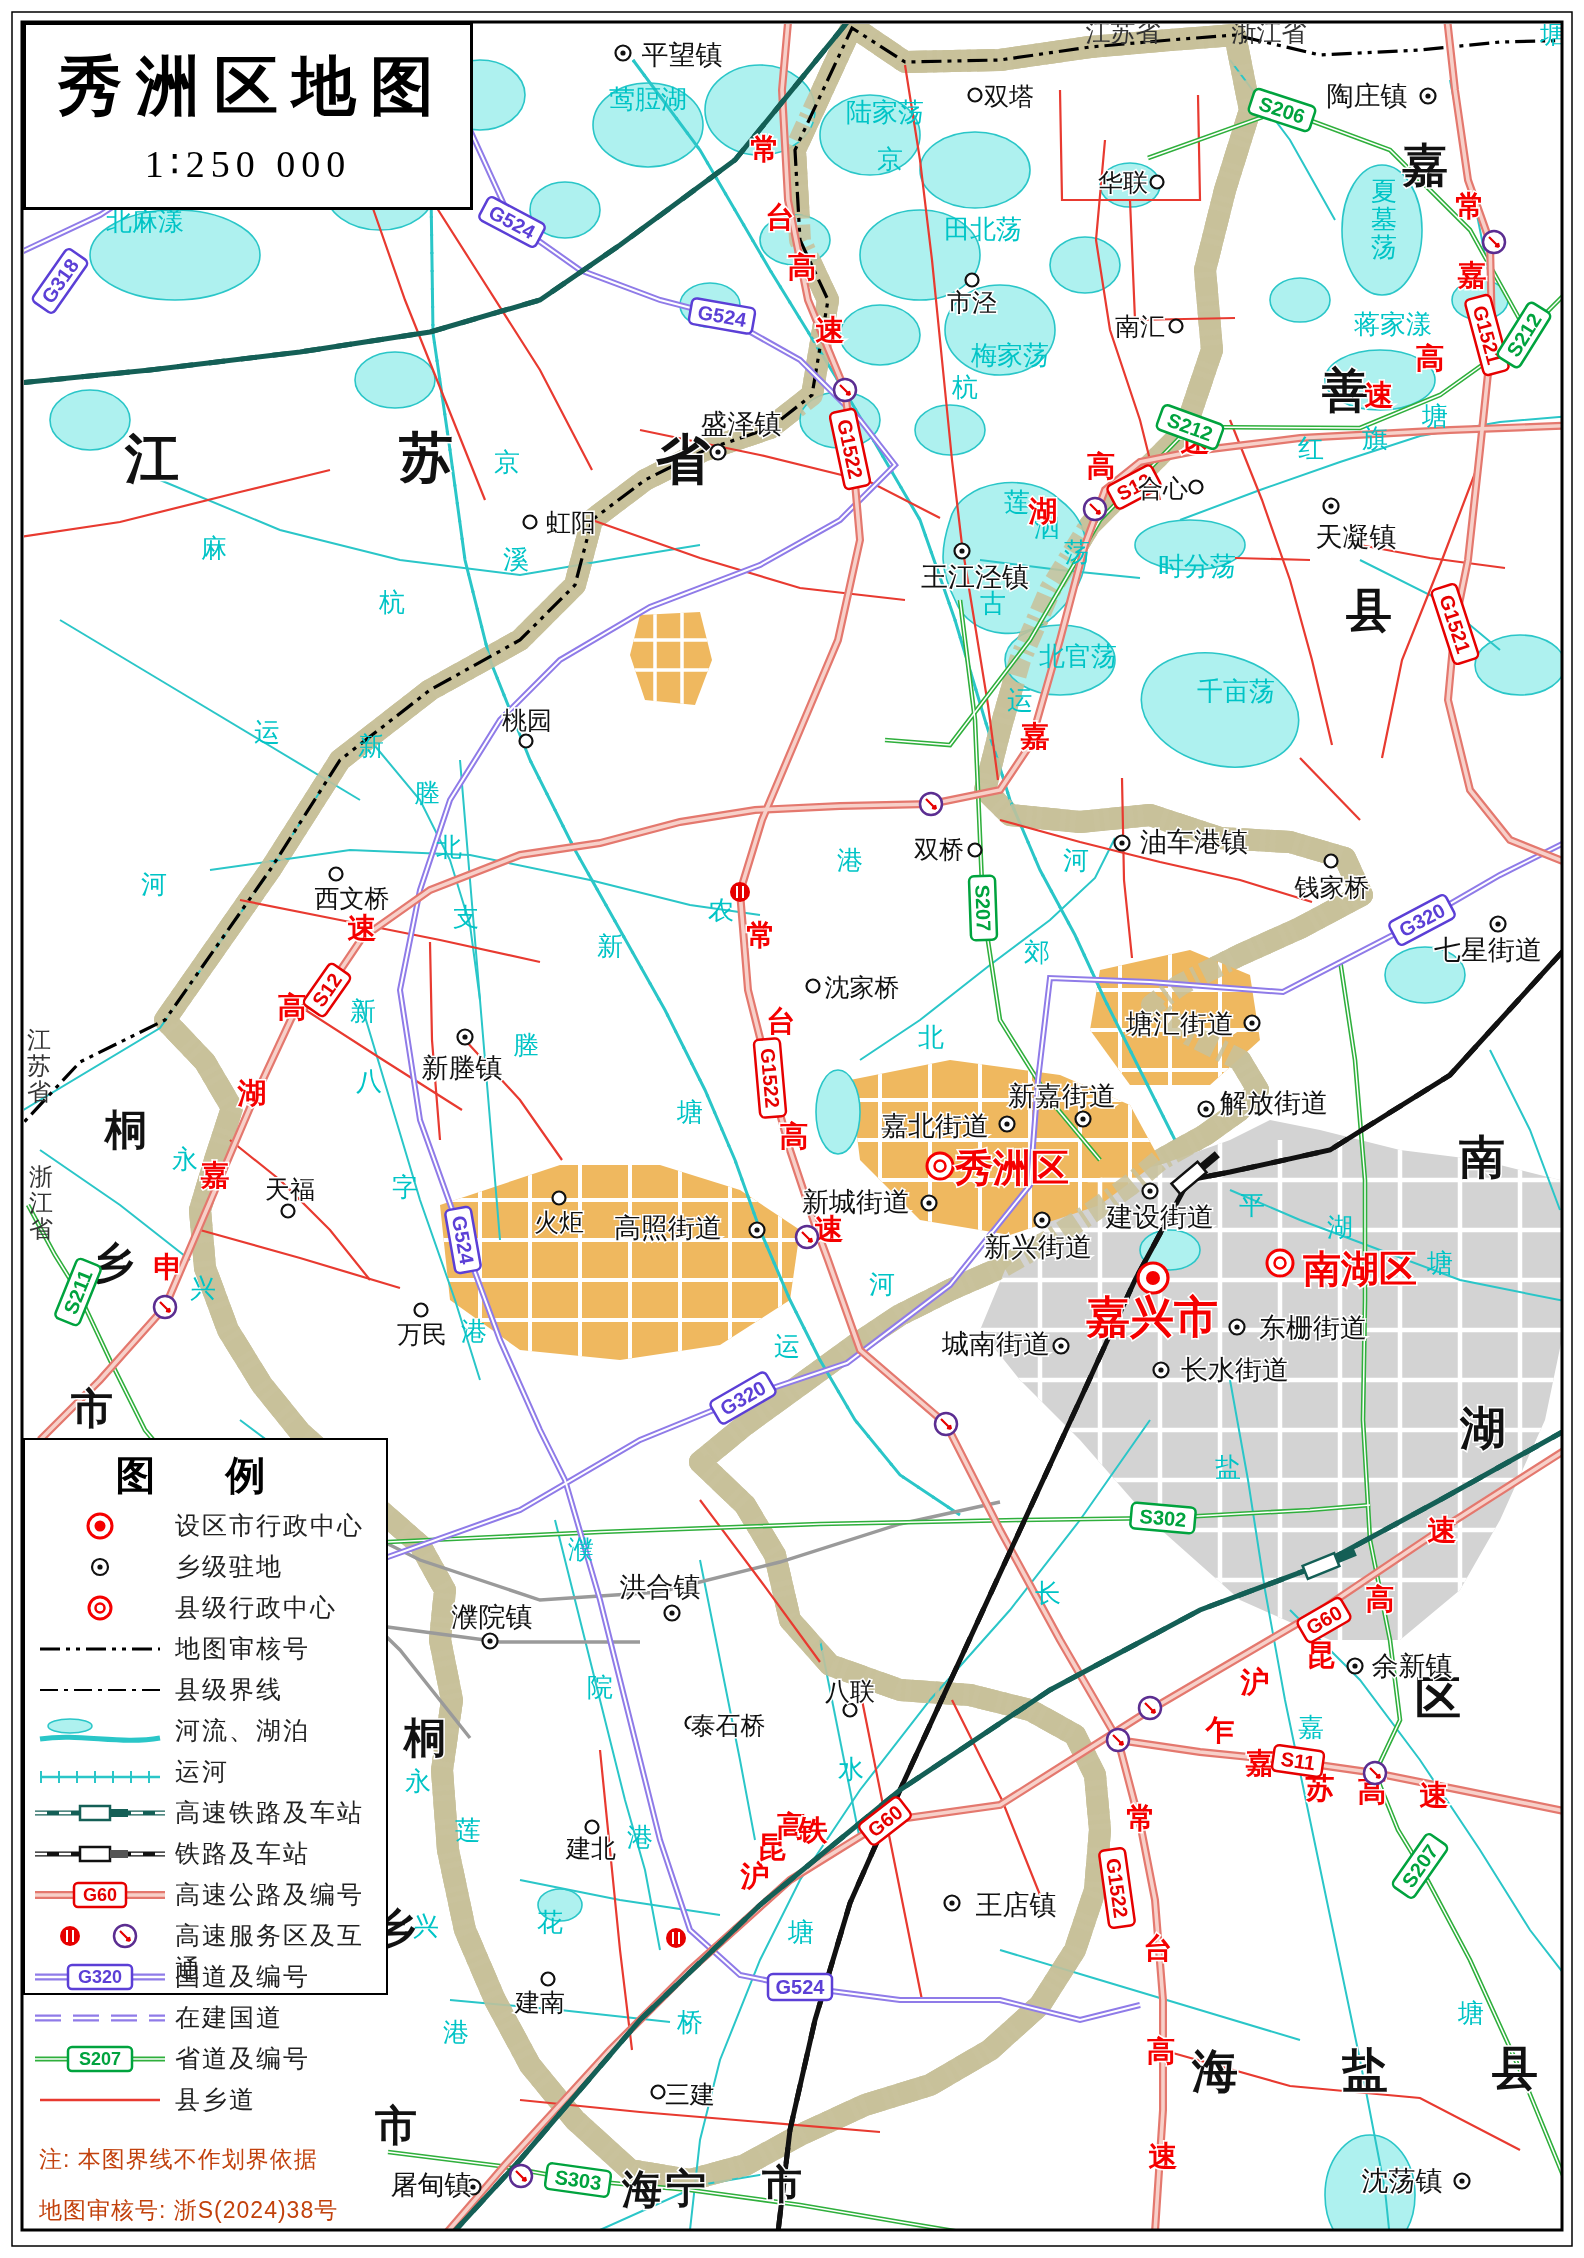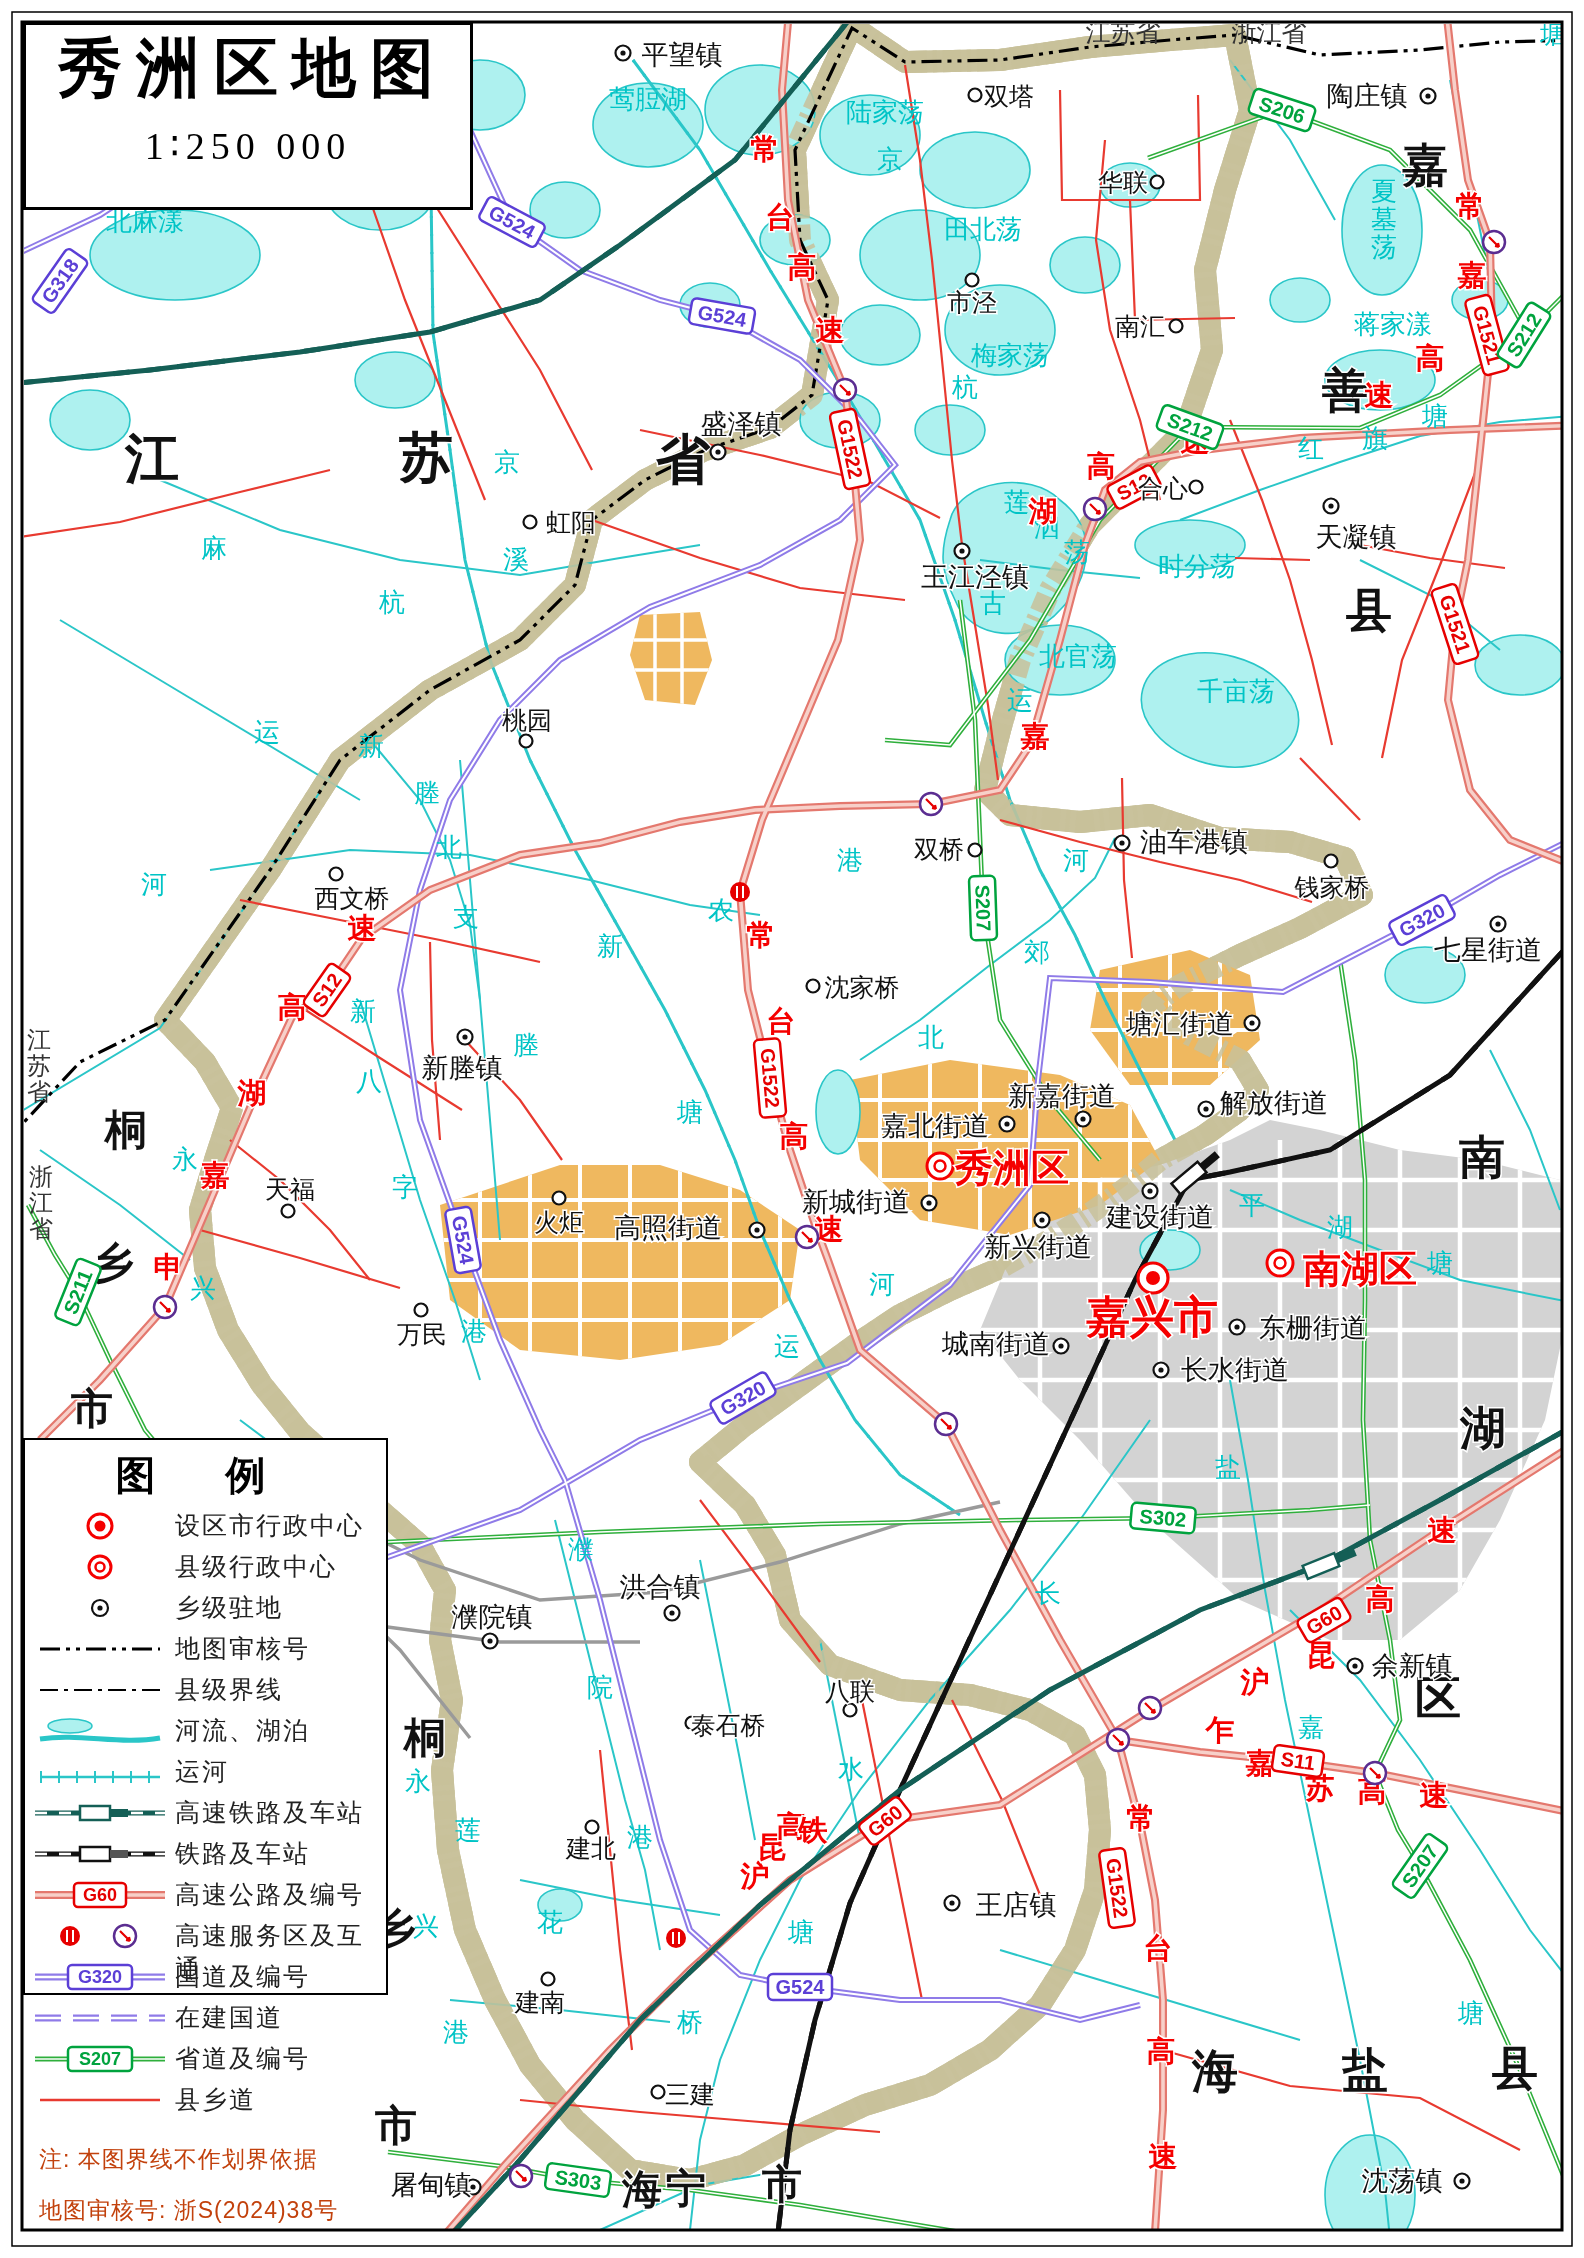--- a/index.html
+++ b/index.html
@@ -2,21 +2,21 @@
 <html><head>
 <meta charset="utf-8">
 <style>
   html,body{margin:0;padding:0;background:#fff;}
   #stage{position:relative;width:1584px;height:2258px;background:#fff;overflow:hidden;
          font-family:"Liberation Sans","DejaVu Sans",sans-serif;}
   #mapsvg{position:absolute;left:0;top:0;}
   .panel{position:absolute;background:#fff;border:3px solid #000;box-sizing:border-box;z-index:5;}
   #titlebox{left:23px;top:22px;width:450px;height:188px;text-align:center;}
   #maptitle{font-family:Liberation Sans, sans-serif;font-weight:bold;font-size:64px;
-            letter-spacing:14px;margin-left:10px;color:#000;}
+            letter-spacing:14px;margin-top:18px;margin-left:10px;color:#000;}
   #mapscale{font-family:"Liberation Serif","DejaVu Serif",serif;font-size:38px;letter-spacing:6px;margin-top:12px;color:#000;}
   #legendbox{left:23px;top:1438px;width:365px;height:557px;border-width:2.5px;padding:6px 0 0 0;}
   #legendtitle{font-family:"Liberation Serif","DejaVu Serif",serif;font-weight:bold;font-size:40px;
                text-align:center;letter-spacing:30px;color:#000;margin:2px 0 6px 0;}
   .lrow{display:flex;align-items:flex-start;height:41px;}
   .lsym{width:150px;flex:0 0 150px;display:flex;justify-content:center;align-items:center;}
   .llab{font-size:25px;color:#222;letter-spacing:2px;}
   .lnote{font-size:23px;color:#c2410c;margin:20px 0 0 14px;letter-spacing:1px;}
 </style>
 </head>
@@ -781,34 +781,34 @@
             <svg width="150" height="34" viewBox="0 0 150 34">
               <circle cx="75" cy="17" r="12" fill="#fff" stroke="#F50000" stroke-width="3"></circle>
               <circle cx="75" cy="17" r="5.5" fill="#F50000"></circle>
             </svg>
           </div>
           <div class="llab">设区市行政中心</div>
         </div>
         <div class="lrow">
           <div class="lsym">
             <svg width="150" height="34" viewBox="0 0 150 34">
+              <circle cx="75" cy="17" r="8" fill="#fff" stroke="#111" stroke-width="2.2"></circle>
+              <circle cx="75" cy="17" r="2.6" fill="#111"></circle>
+            </svg>
+          </div>
+          <div class="llab">乡级驻地</div>
+        </div>
+        <div class="lrow">
+          <div class="lsym">
+            <svg width="150" height="34" viewBox="0 0 150 34">
               <circle cx="75" cy="17" r="11" fill="#fff" stroke="#F50000" stroke-width="3"></circle>
               <circle cx="75" cy="17" r="4.5" fill="#fff" stroke="#F50000" stroke-width="2.5"></circle>
             </svg>
           </div>
           <div class="llab">县级行政中心</div>
-        </div>
-        <div class="lrow">
-          <div class="lsym">
-            <svg width="150" height="34" viewBox="0 0 150 34">
-              <circle cx="75" cy="17" r="8" fill="#fff" stroke="#111" stroke-width="2.2"></circle>
-              <circle cx="75" cy="17" r="2.6" fill="#111"></circle>
-            </svg>
-          </div>
-          <div class="llab">乡级驻地</div>
         </div>
         <div class="lrow">
           <div class="lsym">
             <svg width="150" height="34" viewBox="0 0 150 34">
               <path d="M15,17 H135" stroke="#000" stroke-width="3" stroke-dasharray="20 6 4 6 4 6"></path>
             </svg>
           </div>
           <div class="llab">地图审核号</div>
         </div>
         <div class="lrow">

